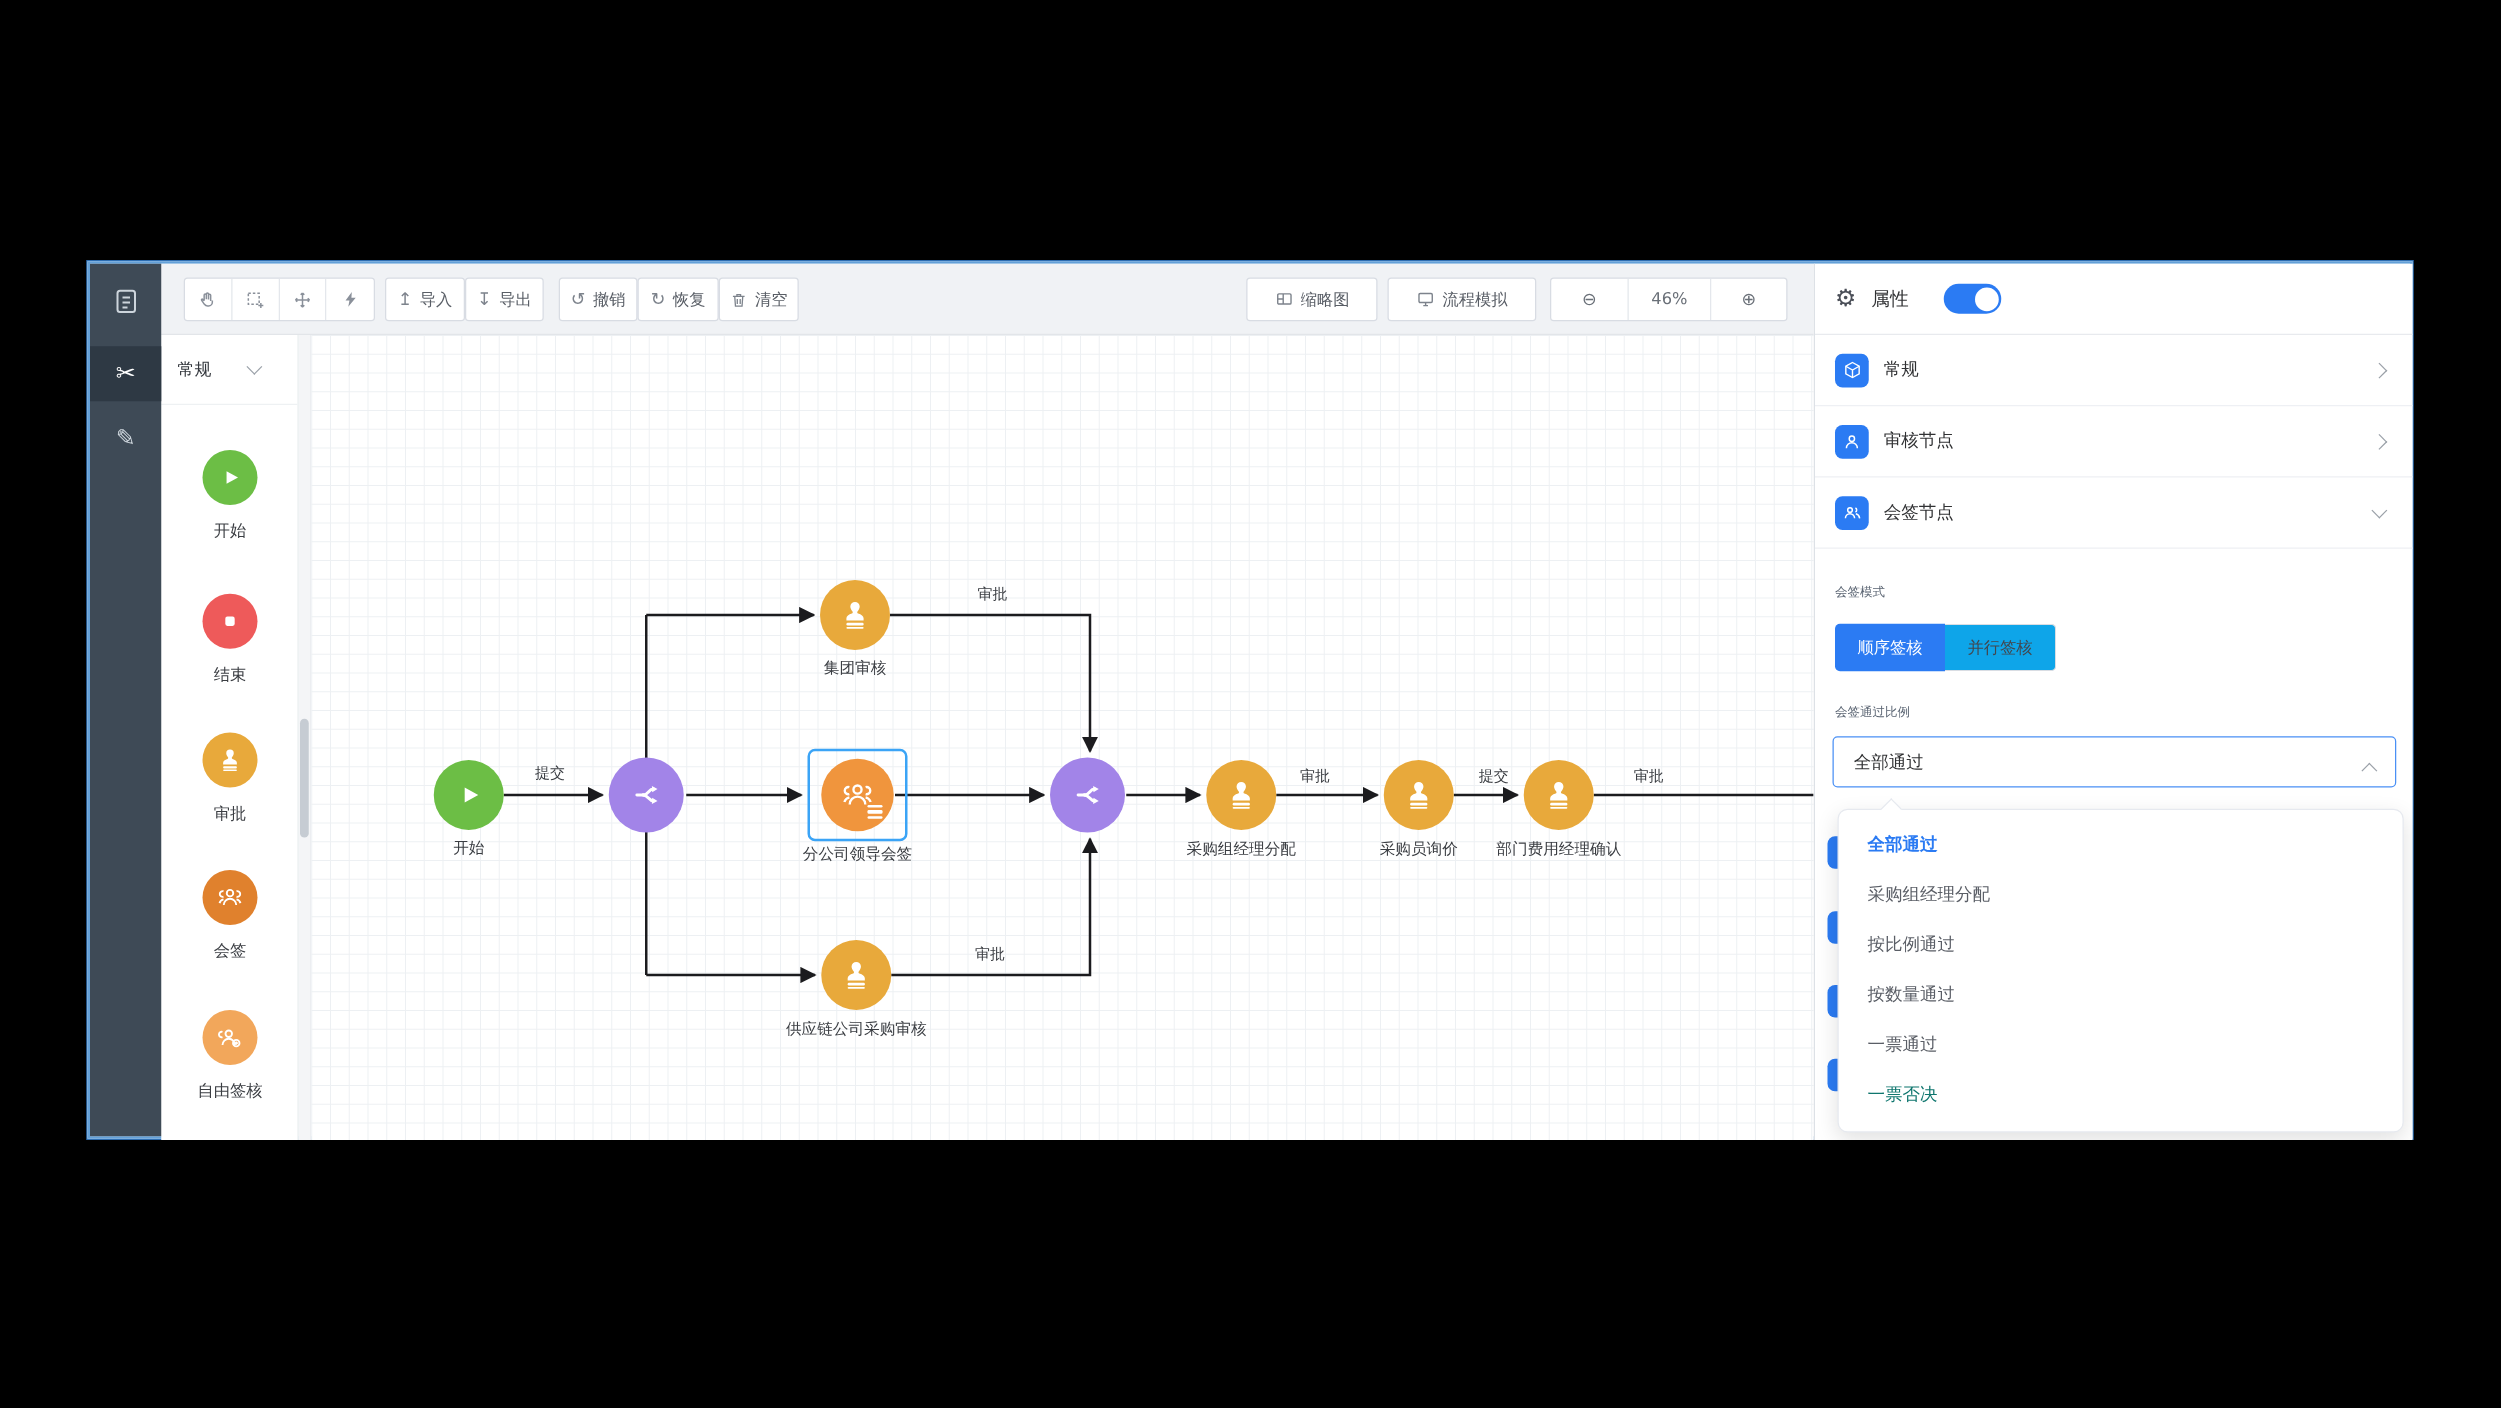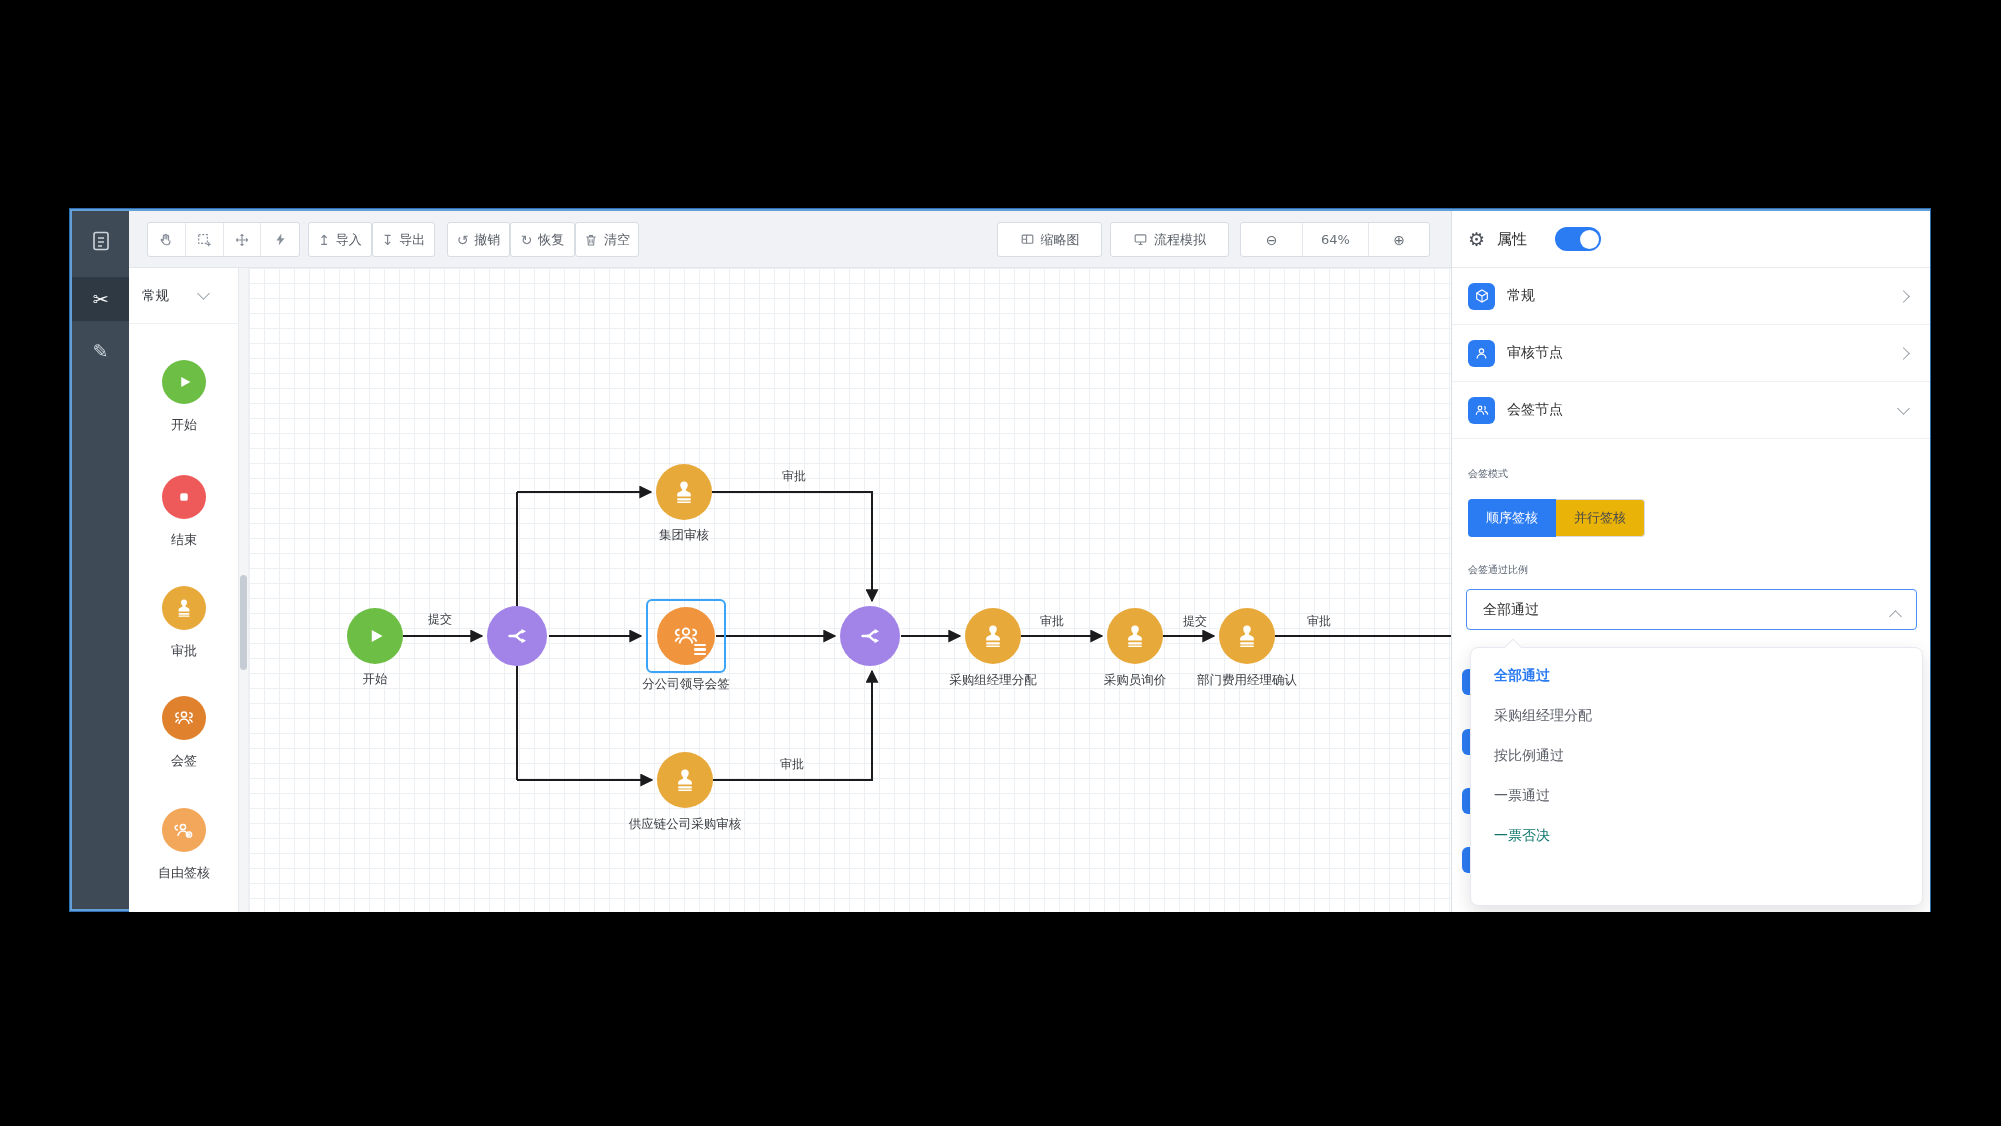--- a/index.html
+++ b/index.html
@@ -57,21 +57,21 @@
   .seclabel { font-size:14px; color:#303133; margin-left:12px; }
   .chev { width:9px; height:9px; border-right:1.7px solid #9aa0a8; border-bottom:1.7px solid #9aa0a8; display:inline-block; }
   .chev.right { transform:rotate(-45deg); }
   .chev.down  { transform:rotate(45deg); }
   .chev.up    { transform:rotate(-135deg); }
   .secrow .chev { position:absolute; right:22px; top:24px; }
   .flabel { position:absolute; left:16px; font-size:10px; color:#5a6472; }
   .seg { position:absolute; left:16px; top:288px; display:flex; }
   .segbtn { height:38px; display:flex; align-items:center; justify-content:center; font-size:13px; padding:0 18px; cursor:pointer; }
   .segbtn.sel { background:#2b7bf3; color:#fff; border-radius:4px 0 0 4px; }
-  .segbtn.unsel { background:#eab308; color:#43474e; border:1px solid #d9dde3; border-left:none; border-radius:0 4px 4px 0; }
+  .segbtn.unsel { background:#0ea5e9; color:#43474e; border:1px solid #d9dde3; border-left:none; border-radius:0 4px 4px 0; }
   .select { position:absolute; left:14px; top:378px; width:451px; height:41px; border:1.5px solid #4a90f5; border-radius:4px; background:#fff; display:flex; align-items:center; padding:0 16px; font-size:14px; color:#303133; cursor:pointer; }
   .select .chev { position:absolute; right:16px; top:19px; }
   .bchip { position:absolute; left:10px; width:26px; height:26px; border-radius:6px; background:#2b7bf3; z-index:1; }
   .dropdown { position:absolute; left:18px; top:436px; width:453px; height:259px; background:#fff; border:1px solid #e6e9ef; border-radius:8px; box-shadow:0 6px 18px rgba(0,0,0,.12); z-index:3; padding-top:8px; }
   .dropdown .caret { position:absolute; left:36px; top:-7px; width:12px; height:12px; background:#fff; border-left:1px solid #e6e9ef; border-top:1px solid #e6e9ef; transform:rotate(45deg); }
   .opt { height:40px; display:flex; align-items:center; padding-left:23px; font-size:14px; color:#5a5e66; cursor:pointer; }
   .opt.sel { color:#2b7bf3; font-weight:bold; }
   .opt.dis { color:#0f766e; cursor:not-allowed; }
 
   svg { display:block; }
@@ -158,21 +158,21 @@
           <path d="M9 20h6M12 16v4"></path>
       </svg>
       <span>流程模拟</span>
     </div>
 
     <div class="zoomgrp" style="left:1111px; width:190px;">
       <div class="zcell" style="width:62px;">
         <span>⊖</span>
       </div>
       <div class="zcell" style="width:66px; font-size:13px;">
-        <span>64%</span>
+        <span>46%</span>
       </div>
       <div class="zcell" style="width:60px;">
         <span>⊕</span>
       </div>
     </div>
   </div>
 
   <div class="palette">
     <div class="phead">
       <span>常规</span>
@@ -417,18 +417,19 @@
     <div class="bchip" style="top:458px;"></div>
     <div class="bchip" style="top:518px;"></div>
     <div class="bchip" style="top:577px;"></div>
     <div class="bchip" style="top:636px;"></div>
 
     <div class="dropdown">
       <div class="caret"></div>
       <div class="opt sel">全部通过</div>
       <div class="opt">采购组经理分配</div>
       <div class="opt">按比例通过</div>
+      <div class="opt">按数量通过</div>
       <div class="opt">一票通过</div>
       <div class="opt dis">一票否决</div>
     </div>
   </div>
 
 </div>
 
 </body></html>

